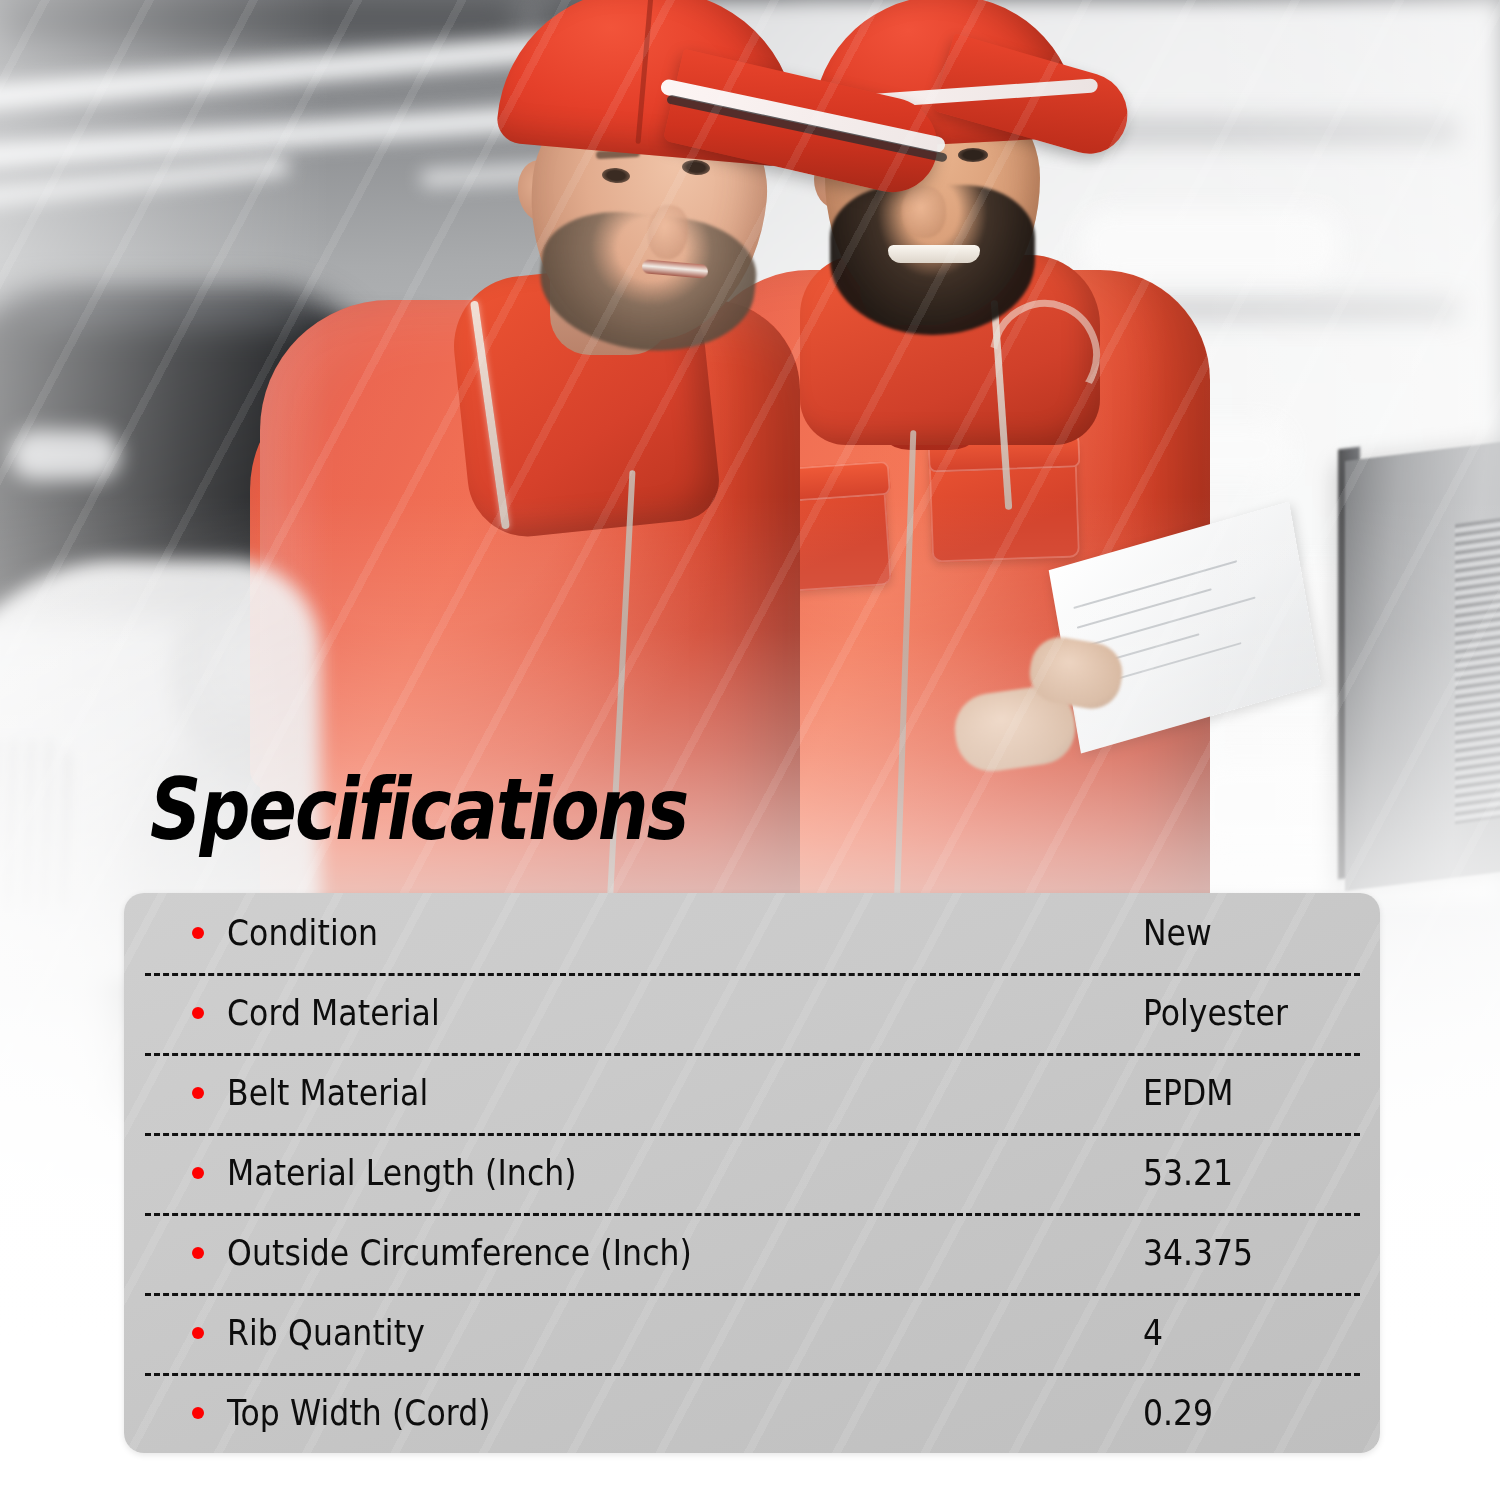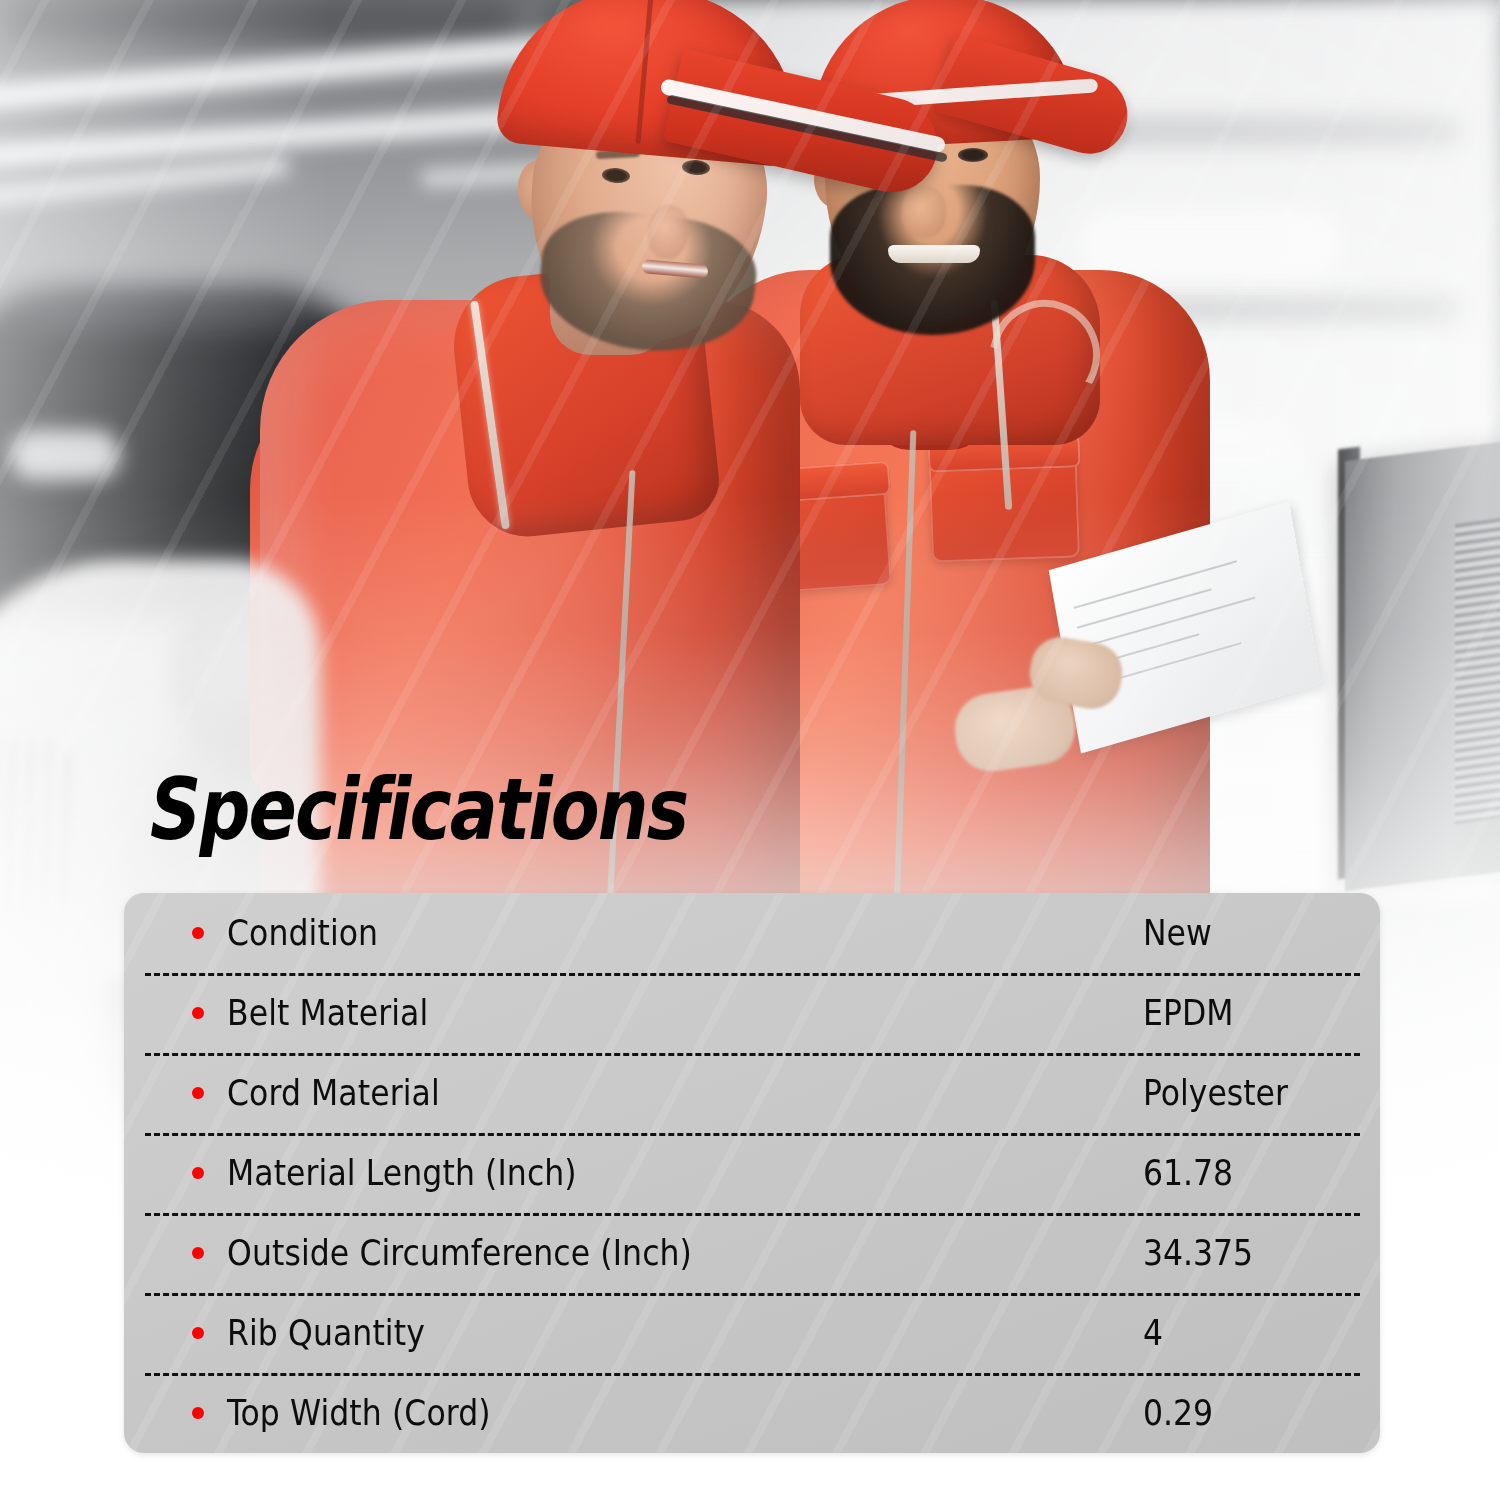--- a/index.html
+++ b/index.html
@@ -602,35 +602,35 @@
     <div class="spec-table">
 
       <div class="spec-row">
         <span class="bullet"></span>
         <span class="spec-label">Condition</span>
         <span class="spec-value">New</span>
       </div>
 
       <div class="spec-row">
         <span class="bullet"></span>
+        <span class="spec-label">Cord Material</span>
+        <span class="spec-value">Polyester</span>
+      </div>
+
+      <div class="spec-row">
+        <span class="bullet"></span>
         <span class="spec-label">Belt Material</span>
         <span class="spec-value">EPDM</span>
       </div>
 
-      <div class="spec-row">
-        <span class="bullet"></span>
-        <span class="spec-label">Cord Material</span>
-        <span class="spec-value">Polyester</span>
-      </div>
-
 
       <div class="spec-row">
         <span class="bullet"></span>
         <span class="spec-label">Material Length (Inch)</span>
-        <span class="spec-value">61.78</span>
+        <span class="spec-value">53.21</span>
       </div>
 
       <div class="spec-row">
         <span class="bullet"></span>
         <span class="spec-label">Outside Circumference (Inch)</span>
         <span class="spec-value">34.375</span>
       </div>
 
       <div class="spec-row">
         <span class="bullet"></span>

